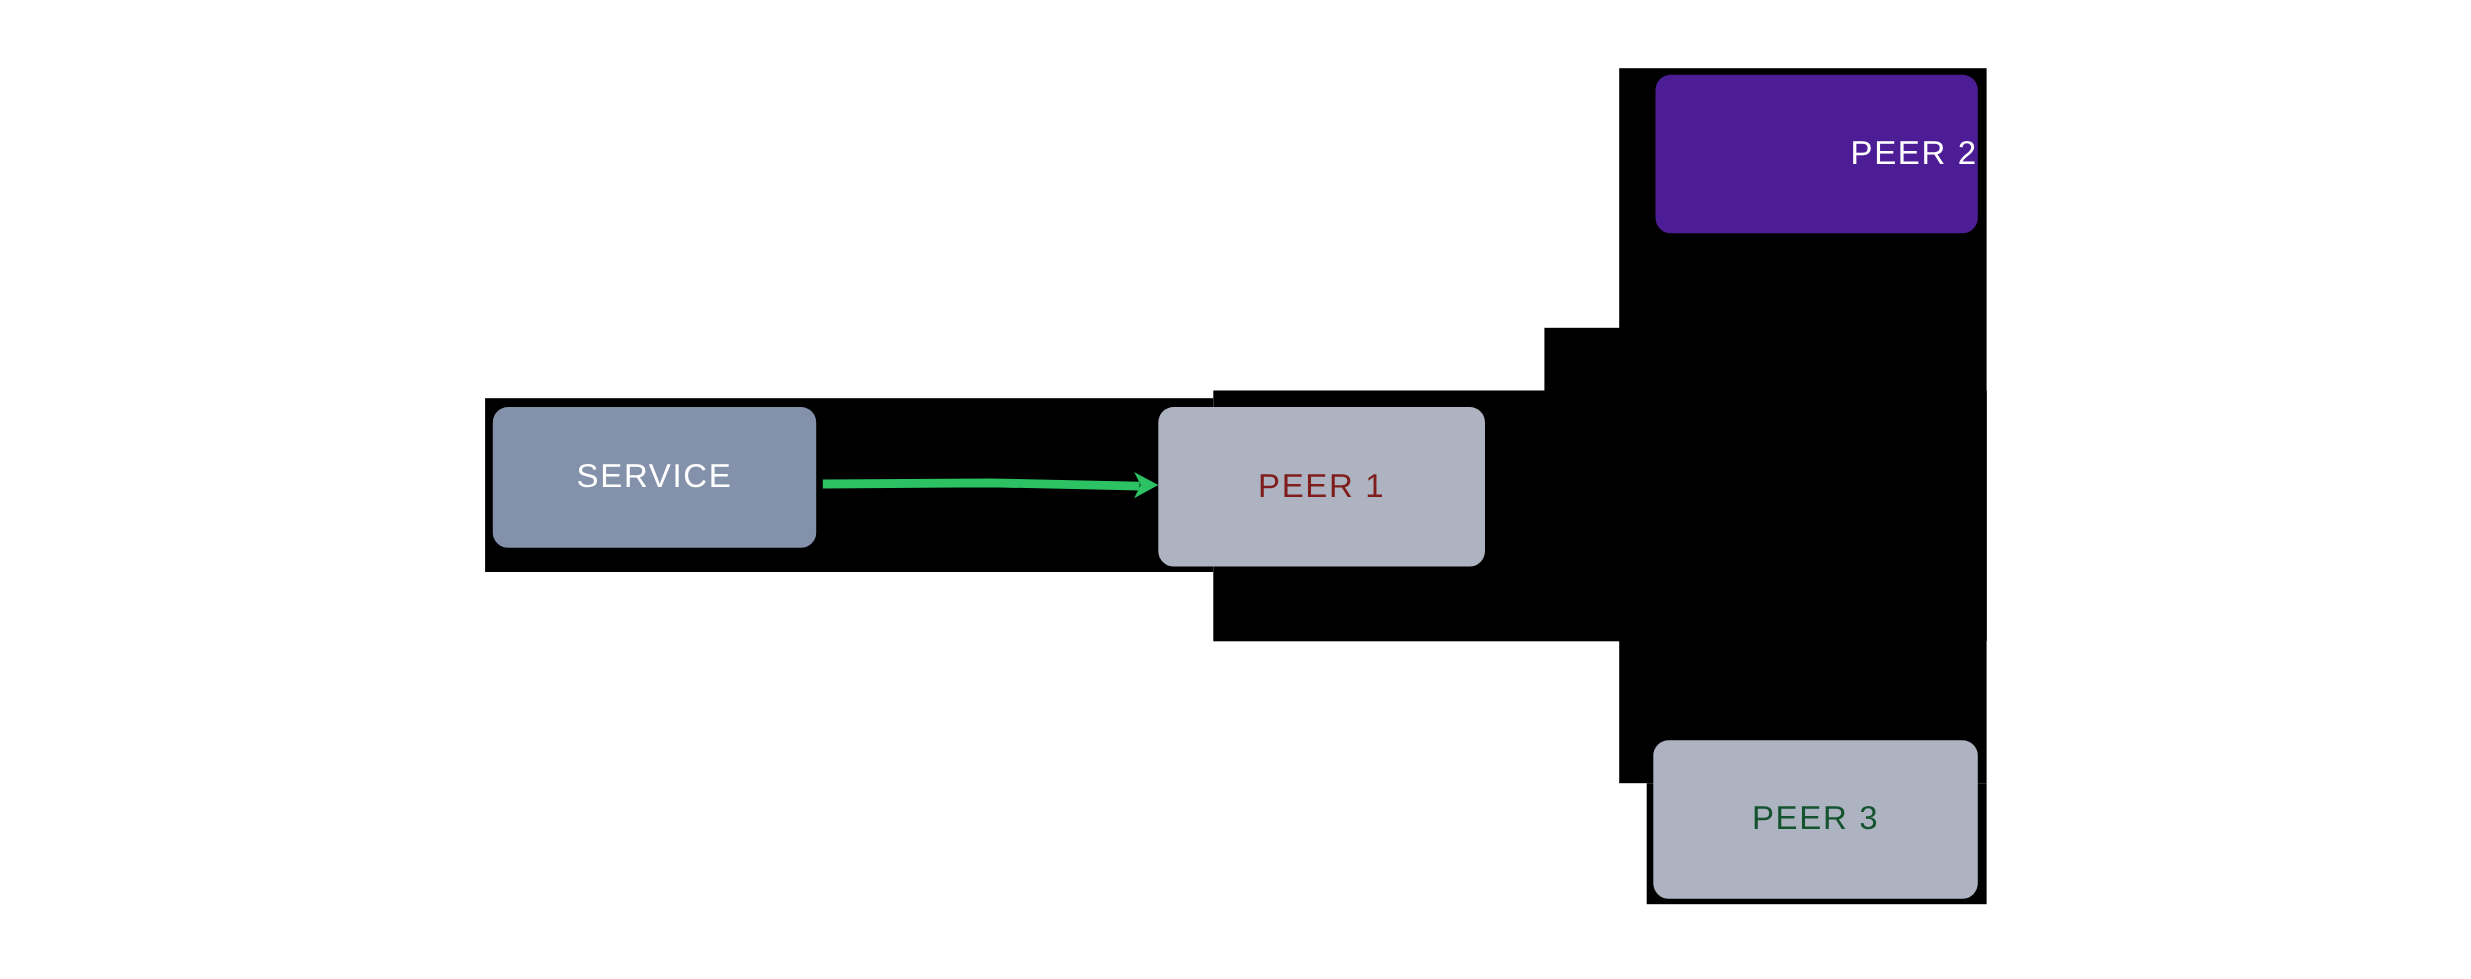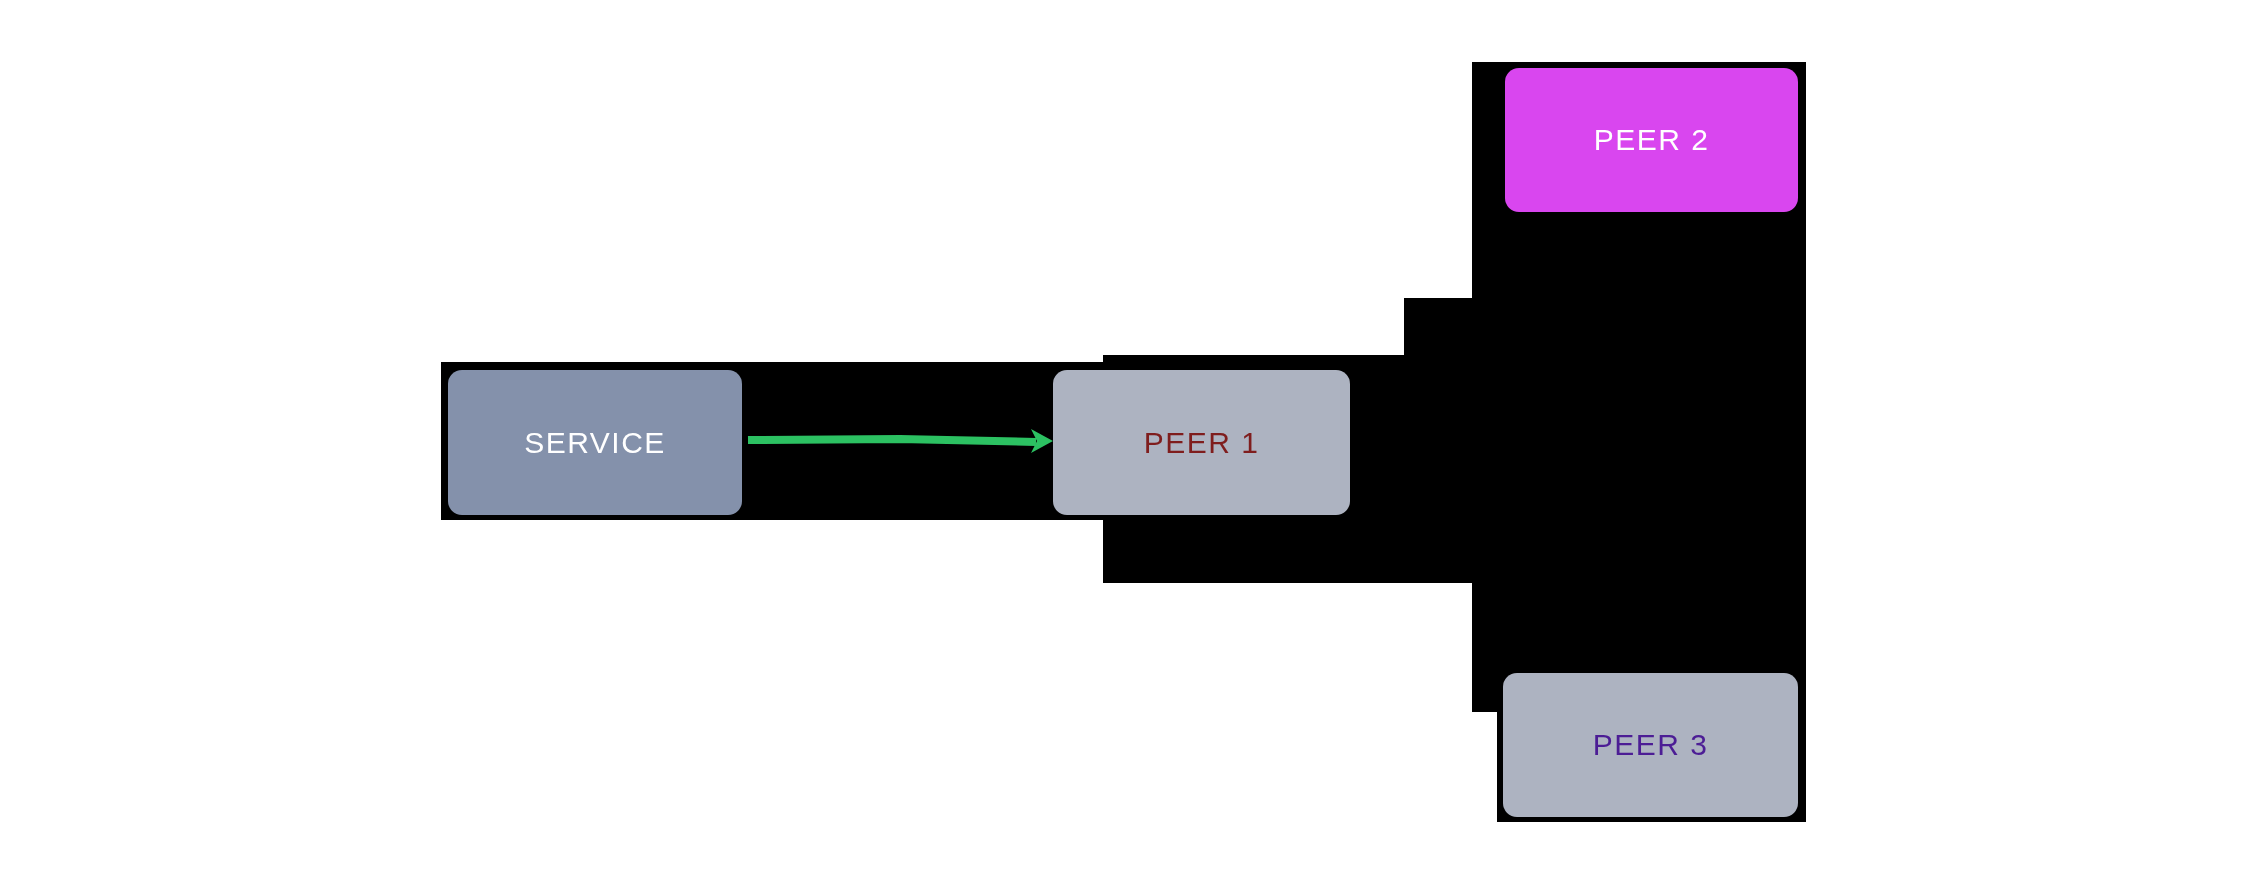--- a/index.html
+++ b/index.html
@@ -27,21 +27,21 @@
   .node {
     position: absolute;
     display: flex;
     align-items: center;
     justify-content: center;
     border-radius: 14px;
     font-size: 30px;
     letter-spacing: 1.5px;
     white-space: nowrap;
   }
-  .node.service { left: 448px;  top: 370px; width: 294px; height: 145px; }
+  .node.service { left: 448px;  top: 370px; width: 294px; height: 128px; }
   .node.peer1   { left: 1053px; top: 370px; width: 297px; height: 145px; }
   .node.peer2   { left: 1505px; top: 68px;  width: 293px; height: 144px; }
   .node.peer3   { left: 1503px; top: 673px; width: 295px; height: 144px; }
   .arrow-layer {
     position: absolute;
     left: 0;
     top: 0;
     pointer-events: none;
   }
 </style>
@@ -57,25 +57,25 @@
   <div class="blk block3" style="background-color: rgb(0, 0, 0);"></div>
 
   <div class="node service" style="background-color: rgb(132, 145, 171); color: rgb(255, 255, 255);">
     <span>SERVICE</span>
   </div>
 
   <div class="node peer1" style="background-color: rgb(173, 179, 193); color: #7f1d1d;">
     <span>PEER 1</span>
   </div>
 
-  <div class="node peer2" style="background-color: #d946ef; color: rgb(255, 255, 255);">
+  <div class="node peer2" style="background-color: #4c1d95; color: rgb(255, 255, 255); justify-content: flex-end;">
     <span>PEER 2</span>
   </div>
 
-  <div class="node peer3" style="background-color: rgb(173, 179, 193); color: #4c1d95;">
+  <div class="node peer3" style="background-color: rgb(173, 179, 193); color: #14532d;">
     <span>PEER 3</span>
   </div>
 
   <svg class="arrow-layer" width="2246" height="890" viewBox="0 0 2246 890">
     <path d="M748 440 L900 439 L1036 442" fill="none" stroke-width="8" stroke-linecap="butt" style="stroke: rgb(44, 193, 98);"></path>
     <polygon points="1031,429 1053,441 1031,453 1037,441" style="fill: rgb(44, 193, 98);"></polygon>
   </svg>
 
 </div>
 

